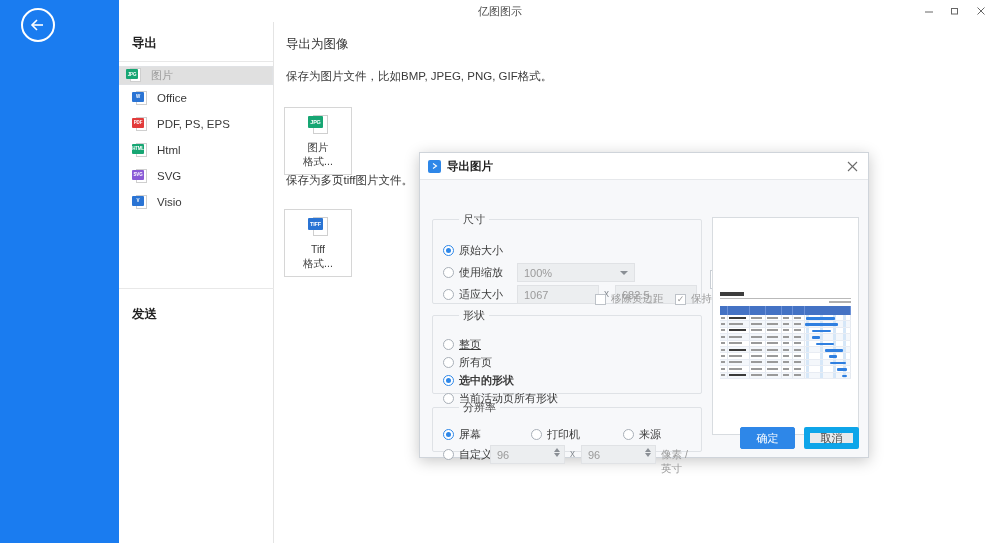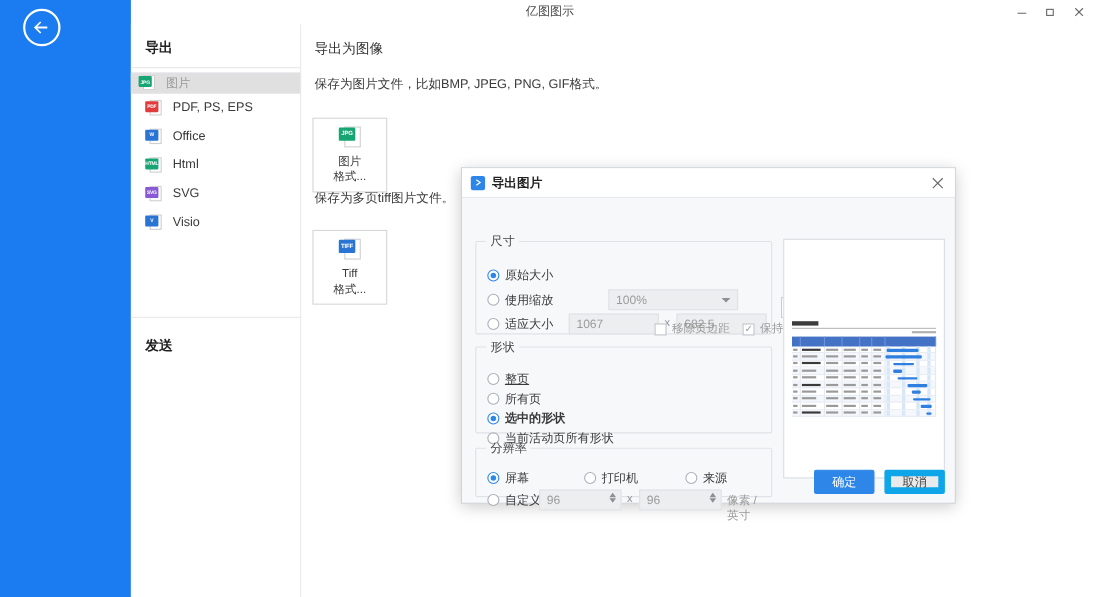--- a/index.html
+++ b/index.html
@@ -113,21 +113,21 @@
   .dlg-x{ margin-left:auto; width:20px; height:20px; display:flex; align-items:center;
           justify-content:center; color:#6b6b6b; cursor:pointer; font-size:13px; }
 
   .dlg-body{ position:relative; height:279px; }
 
   fieldset.grp{
     position:absolute; border:1px solid #dfe2e6; border-radius:2px;
     margin:0; padding:0; background:transparent;
   }
   fieldset.grp > legend{
-    margin-left:9px; padding:0 4px; font-size:11px; color:#444;
+    margin-left:26px; padding:0 4px; font-size:11px; color:#444;
   }
 
   .rad{ display:inline-flex; align-items:center; gap:5px; font-size:11px; color:#3a3a3a; cursor:pointer; }
   .rad .dot{
     width:11px; height:11px; border-radius:50%; border:1px solid #a9b0b8; background:#fff;
     flex:0 0 auto; display:flex; align-items:center; justify-content:center;
   }
   .rad.on .dot{ border-color:#2e87e8; }
   .rad.on .dot::after{ content:""; width:5px; height:5px; border-radius:50%; background:#2e87e8; }
 
@@ -242,30 +242,30 @@
   <div class="ex-row sel">
     <span class="fileic">
       <span class="pg"></span>
         <span class="badge" style="background:#17a673">JPG</span>
     </span>
     <span>图片</span>
   </div>
   <div class="ex-row">
     <span class="fileic">
       <span class="pg"></span>
-        <span class="badge" style="background:#e23b3b">PDF</span>
-    </span>
-    <span>PDF, PS, EPS</span>
+        <span class="badge" style="background:#2a74d4">W</span>
+    </span>
+    <span>Office</span>
   </div>
   <div class="ex-row">
     <span class="fileic">
       <span class="pg"></span>
-        <span class="badge" style="background:#2a74d4">W</span>
-    </span>
-    <span>Office</span>
+        <span class="badge" style="background:#e23b3b">PDF</span>
+    </span>
+    <span>PDF, PS, EPS</span>
   </div>
   <div class="ex-row">
     <span class="fileic">
       <span class="pg"></span>
         <span class="badge" style="background:#17a673">HTML</span>
     </span>
     <span>Html</span>
   </div>
   <div class="ex-row">
     <span class="fileic">
@@ -336,21 +336,21 @@
 
       <div class="rad on" style="position:absolute; left:10px; top:16px;">
         <span class="dot"></span>
         <span>原始大小</span>
       </div>
 
       <div class="rad" style="position:absolute; left:10px; top:38px;">
         <span class="dot"></span>
         <span>使用缩放</span>
       </div>
-      <div class="sel" style="position:absolute; left:84px; top:36px; width:118px;margin-left:36px;">
+      <div class="sel" style="position:absolute; left:84px; top:36px; width:118px;">
         <span>100%</span>
         <span class="car"></span>
       </div>
 
       <div class="rad" style="position:absolute; left:10px; top:60px;">
         <span class="dot"></span>
         <span>适应大小</span>
       </div>
       <div class="inp" style="position:absolute; left:84px; top:58px; width:82px;">
         <span>1067</span>

